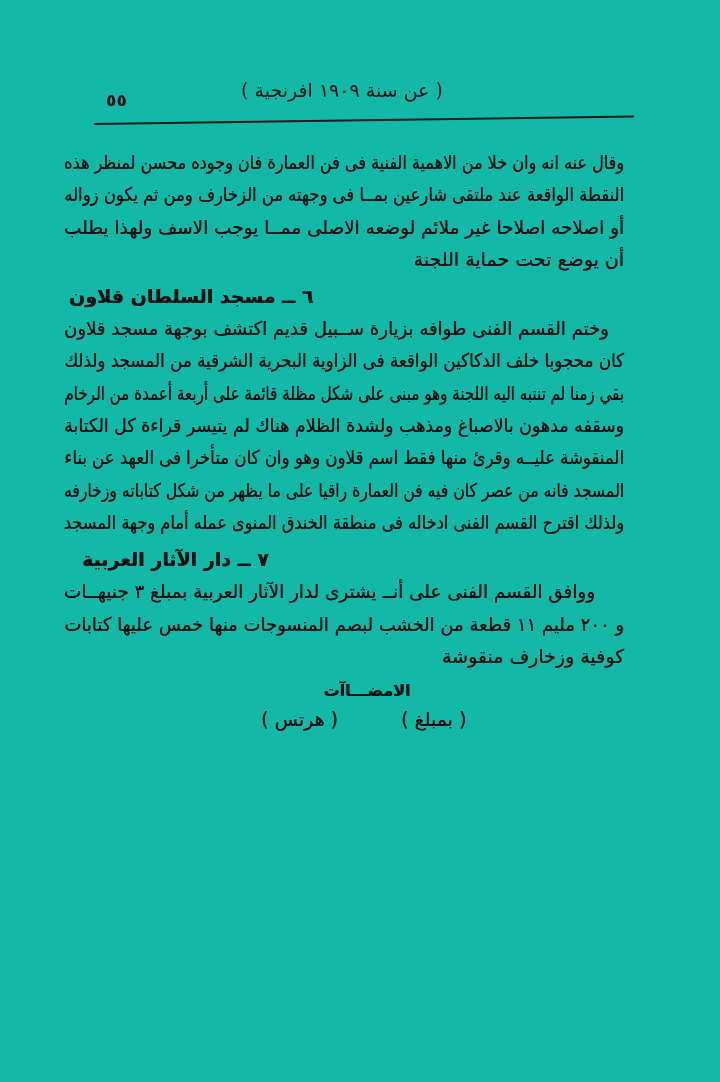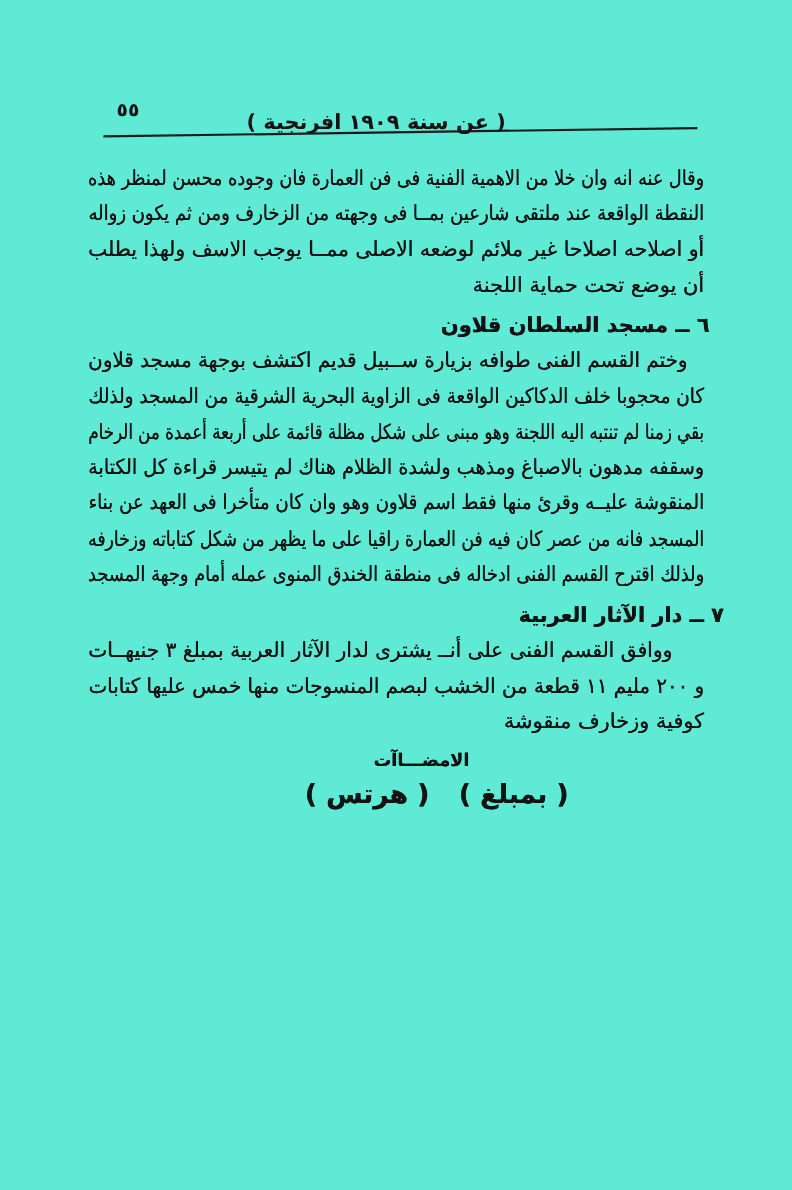--- a/index.html
+++ b/index.html
@@ -4,58 +4,57 @@
 <style>
   html, body {
     margin: 0;
     padding: 0;
     background: #ffffff;
   }
   .page {
     position: relative;
     width: 720px;
     height: 1082px;
-    background: #5eead4;
+    background: #14b8a6;
     font-family: "DejaVu Sans", sans-serif;
     color: #131313;
     overflow: hidden;
   }
   .pageno {
     position: absolute;
     top: 90px;
     left: 106px;
     font-size: 17px;
     font-weight: bold;
     letter-spacing: 1px;
   }
   .running-title {
     position: absolute;
     top: 79px;
     left: 0;
     width: 684px;
     text-align: center;
     direction: rtl;
     font-size: 19px;
-    font-weight: bold;
-    margin-top: 21px;
+    font-weight: normal;
   }
   .rule {
     position: absolute;
     top: 123px;
     left: 94px;
     width: 540px;
     height: 0;
     border-top: 2.6px solid #1b1b1b;
     transform: rotate(-0.8deg);
     transform-origin: left center;
   }
   .content {
     position: absolute;
     top: 146px;
-    left: 80px;
+    left: 64px;
     width: 560px;
     direction: rtl;
   }
   .line {
     font-size: 19px;
     line-height: 32.3px;
     height: 32.3px;
     text-align: justify;
     text-align-last: justify;
     text-shadow: 0.3px 0 0 currentColor;
@@ -65,21 +64,21 @@
     text-align-last: right;
   }
   .line.indent { text-indent: 16px; }
   .line.deep-indent { text-indent: 30px; padding-left: 22px; }
   .heading {
     margin: 7px 0 2px 0;
     height: 28px;
     line-height: 28px;
     font-size: 19px;
     font-weight: bold;
-    text-align: right;
+    text-align: left;
     text-shadow: 0.3px 0 0 currentColor;
   }
   .heading.h6 { transform: translateX(5px); }
   .heading.h7 { transform: translateX(18px); }
   .sig-heading {
     margin-top: 6px;
     height: 26px;
     line-height: 26px;
     font-size: 16px;
     font-weight: bold;
@@ -88,22 +87,22 @@
     text-shadow: 0.3px 0 0 currentColor;
   }
   .sig-row {
     position: relative;
     margin-top: 4px;
     height: 30px;
   }
   .sig {
     position: absolute;
     top: 0;
-    font-size: 24px;
-    font-weight: bold;
+    font-size: 19px;
+    font-weight: normal;
     white-space: nowrap;
     text-shadow: 0.3px 0 0 currentColor;
   }
   .sig-right { left: 337px; }
   .sig-left  { left: 197px; }
 </style>
 </head>
 <body>
 
 <div class="page">

